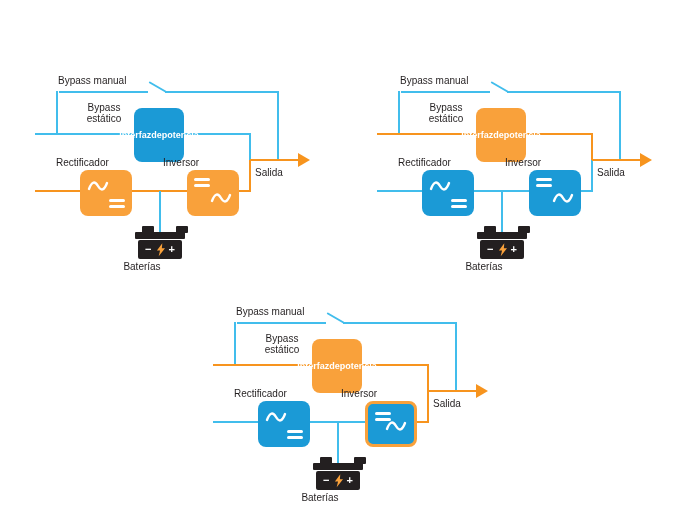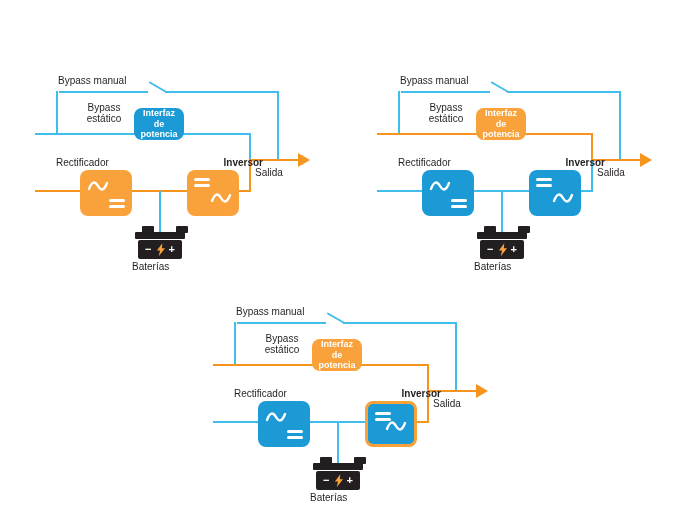--- a/index.html
+++ b/index.html
@@ -31,28 +31,28 @@
   .arrowhead{position:absolute;left:268px;top:90px;width:0;height:0;
              border-left:12px solid var(--c-orange-line);
              border-top:7px solid transparent;border-bottom:7px solid transparent;}
   .battvert{left:129px;top:128px;height:41px;}
 
   
   .lbl{position:absolute;font-size:10px;line-height:1.05;white-space:nowrap;}
   .manual-lbl{left:28px;top:13px;}
   .estatico-lbl{left:44px;top:40px;width:60px;text-align:center;white-space:normal;}
   .rect-lbl{left:26px;top:95px;width:100px;text-align:left;}
-  .inv-lbl{left:133px;top:95px;width:100px;text-align:right;font-weight:bold;}
+  .inv-lbl{left:133px;top:95px;width:100px;text-align:left;}
   .salida-lbl{left:225px;top:105px;width:60px;text-align:left;}
-  .batt-lbl{left:102px;top:199px;width:80px;}
+  .batt-lbl{left:72px;top:199px;width:80px;text-align:center;}
 
   
   .box{position:absolute;border-radius:8px;}
-  .interfaz{left:104px;top:45px;width:50px;height:32px;background:var(--interfaz);
-            display:flex;flex-direction:column;align-items:center;justify-content:center;
+  .interfaz{left:104px;top:45px;width:50px;height:54px;background:var(--interfaz);
+            display:flex;flex-direction:row;align-items:center;justify-content:center;
             color:#fff;font-weight:bold;font-size:9px;line-height:1.15;text-align:center;}
   .rect{left:50px;top:107px;width:52px;height:46px;background:var(--rectfill);}
   .inv{left:157px;top:107px;width:52px;height:46px;background:var(--invfill);
        box-sizing:border-box;border:var(--invbw) solid var(--invborder);}
   .sym{position:absolute;}
   .sym.tl{left:7px;top:8px;}
   .sym.br{right:7px;bottom:8px;}
   .eq{display:flex;flex-direction:column;gap:3px;}
   .eq i{display:block;width:16px;height:3px;background:#fff;border-radius:1.5px;}
 

